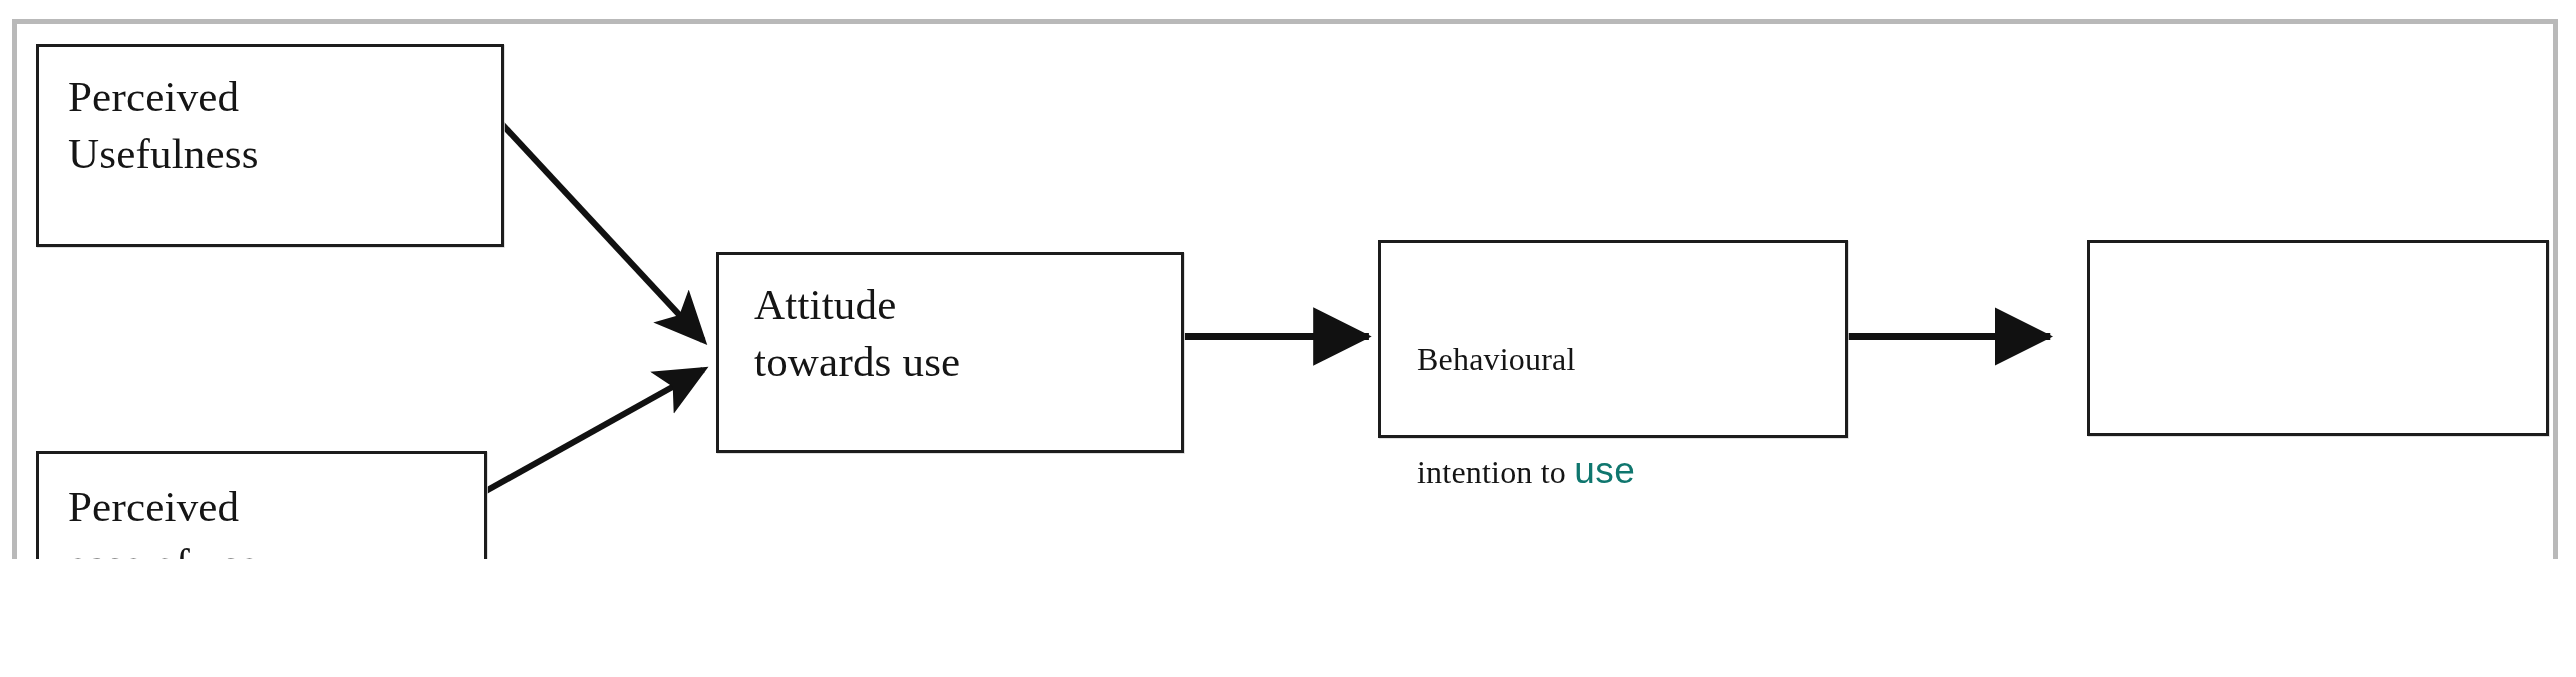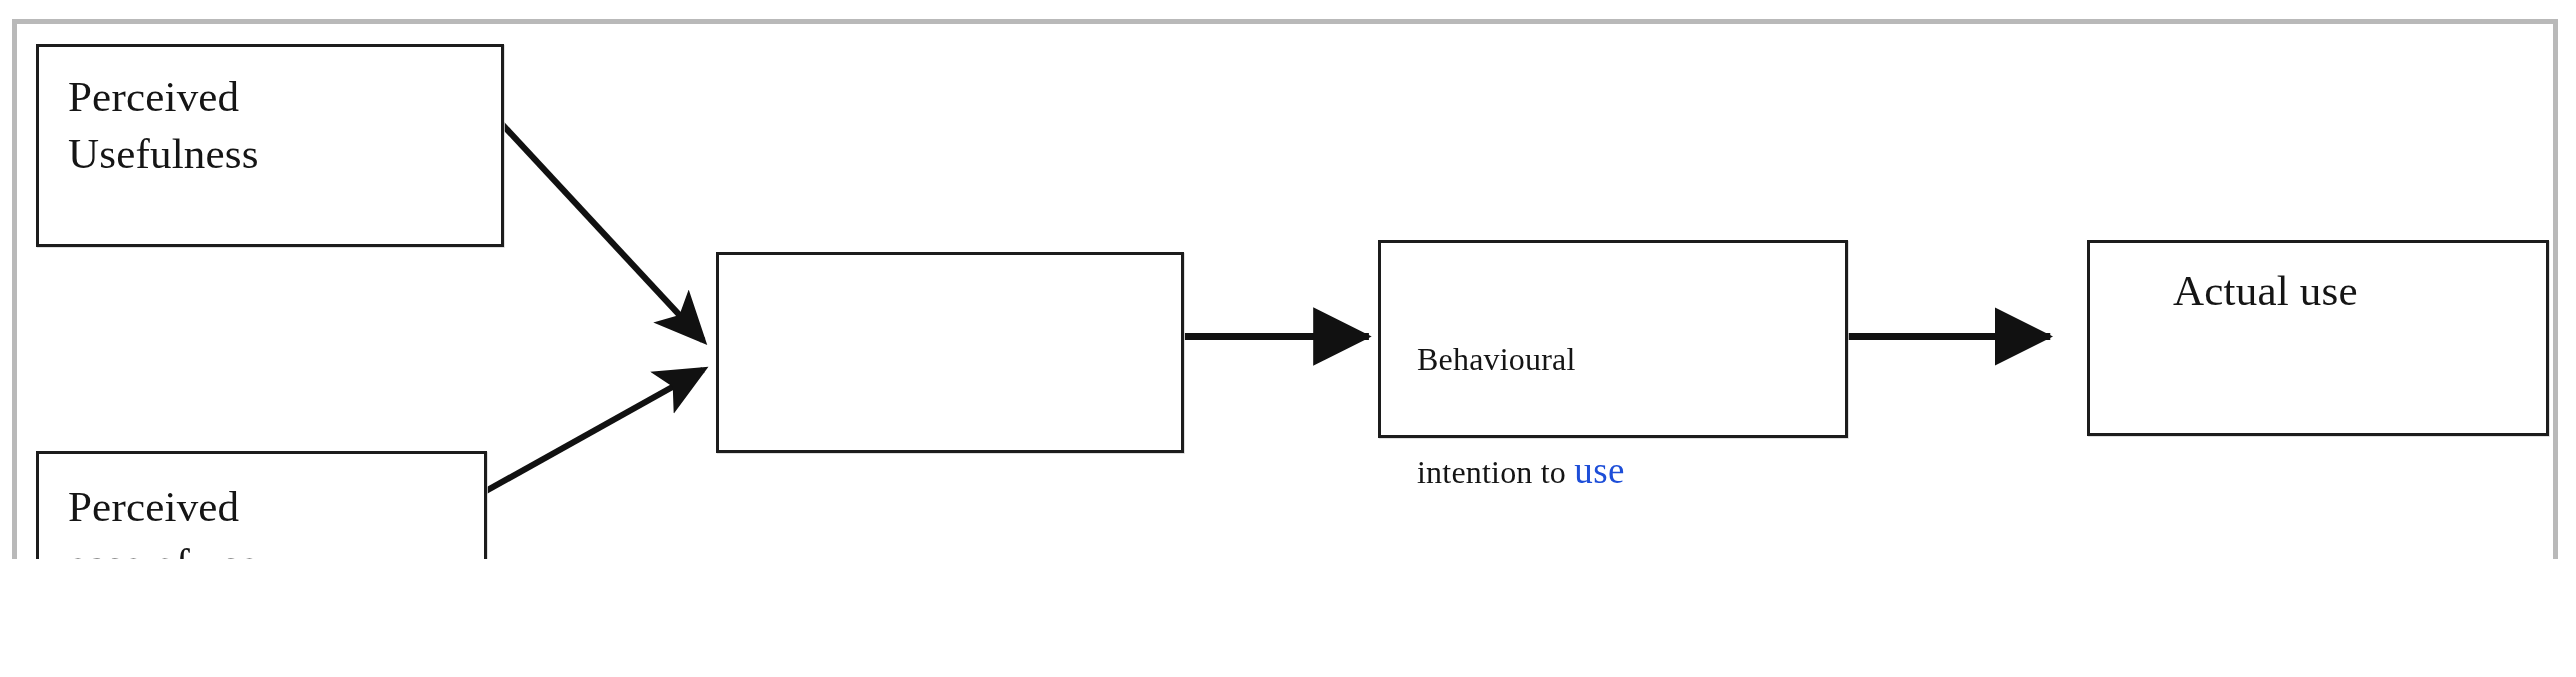--- a/index.html
+++ b/index.html
@@ -60,23 +60,23 @@
   #label-attitude {
     left: 754px; top: 276px; width: 418px;
     font-size: 43px; line-height: 57px;
   }
   #label-behavioural {
     left: 1417px; top: 275px; width: 418px;
     font-size: 32px; line-height: 56px;
   }
   
   #label-behavioural-use {
-    font-family: Liberation Serif, serif;
+    font-family: Liberation Sans, sans-serif;
     font-size: 37px;
-    color: #1d4ed8;
+    color: #0f766e;
     letter-spacing: 0.4px;
   }
   #label-actual-use {
     left: 2173px; top: 262px; width: 364px;
     font-size: 43px; line-height: 57px;
   }
   
   #connectors {
     position: absolute;
     left: 0; top: 0;
@@ -124,24 +124,25 @@
 
   <div class="node-box" id="box-perceived-usefulness"></div>
   <div class="node-label" id="label-perceived-usefulness">Perceived
 Usefulness</div>
 
   <div class="node-box" id="box-perceived-ease-of-use"></div>
   <div class="node-label" id="label-perceived-ease-of-use">Perceived
 ease of use</div>
 
   <div class="node-box" id="box-attitude"></div>
+  <div class="node-label" id="label-attitude">Attitude
+towards use</div>
 
   <div class="node-box" id="box-behavioural"></div>
   <div class="node-label" id="label-behavioural">
     <span>Behavioural</span><br>
     <span>intention to </span><span id="label-behavioural-use">use</span>
   </div>
 
   <div class="node-box" id="box-actual-use"></div>
-  <div class="node-label" id="label-actual-use">Actual use</div>
 
 </div>
 
 
 </body></html>

